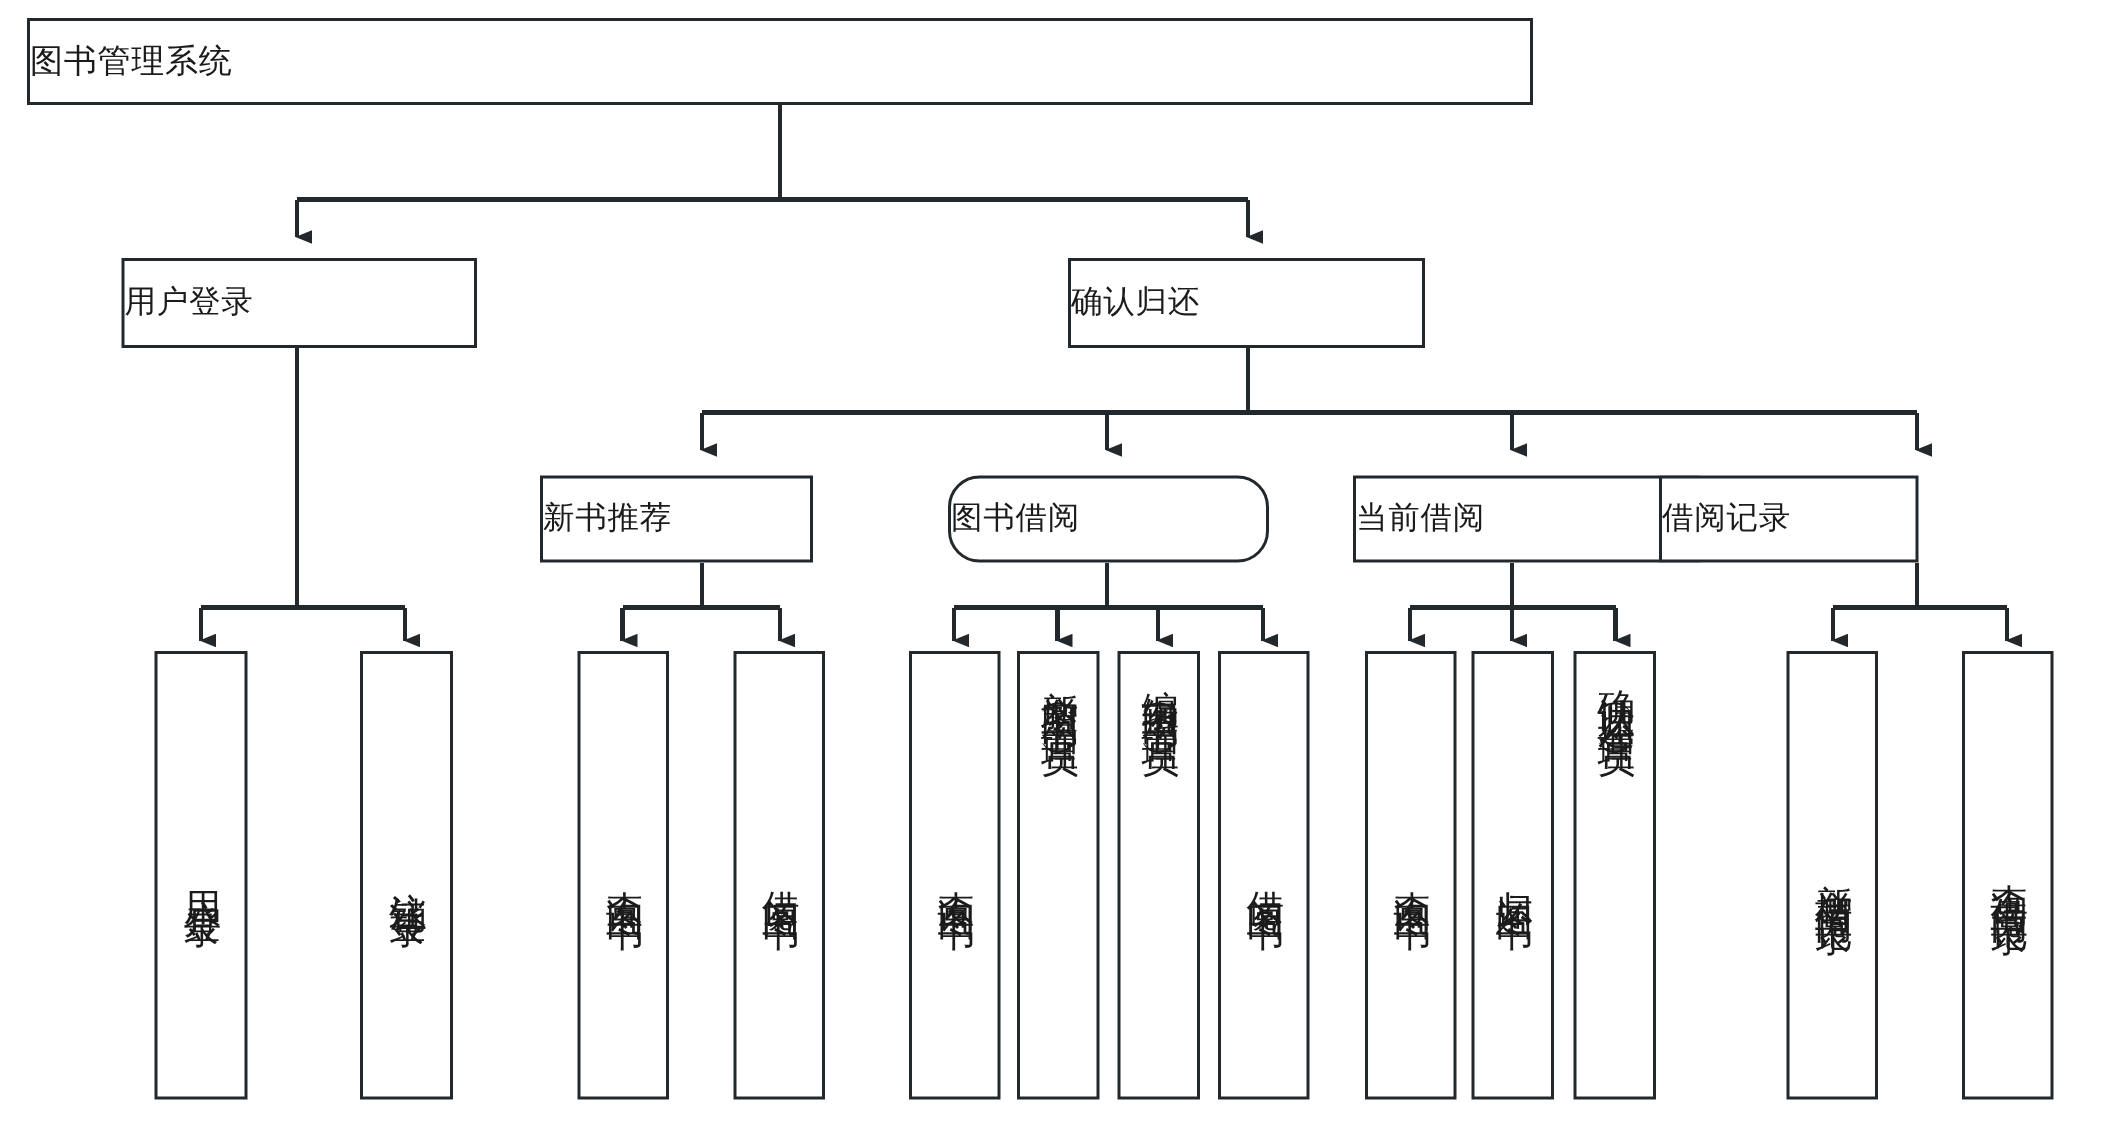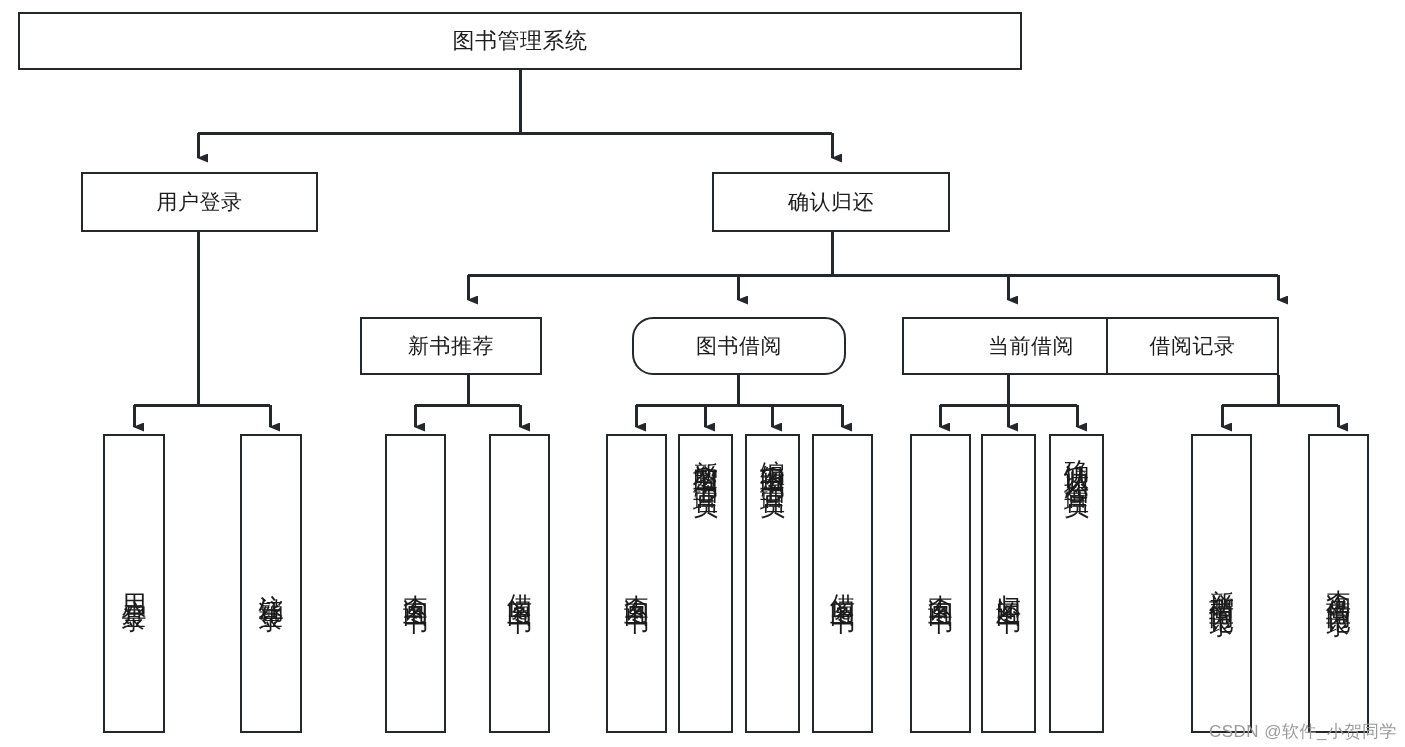--- a/index.html
+++ b/index.html
@@ -26,21 +26,20 @@
     height: 747px;
     pointer-events: none;
   }
   .node {
     position: absolute;
     box-sizing: border-box;
     border: 2px solid #23282d;
     background: #ffffff;
     display: flex;
     align-items: center;
-    justify-content: center;
     color: #1b1b1b;
     z-index: 2;
   }
   .node .label {
     display: block;
     line-height: 1.18;
     letter-spacing: 0.5px;
     white-space: nowrap;
   }
   
@@ -151,21 +150,21 @@
   <div class="node horiz" style="left:712px; top:172px; width:238px; height:60px;">
     <span class="label">确认归还</span>
   </div>
 
   <div class="node horiz" style="left:360px; top:317px; width:182px; height:58px;">
     <span class="label">新书推荐</span>
   </div>
   <div class="node horiz" style="left:632px; top:317px; width:214px; height:58px;border-radius:21px;">
     <span class="label">图书借阅</span>
   </div>
-  <div class="node horiz" style="left:902px; top:317px; width:231px; height:58px;padding-left:27px;">
+  <div class="node horiz" style="left:902px; top:317px; width:231px; height:58px;">
     <span class="label">当前借阅</span>
   </div>
   <div class="node horiz" style="left:1106px; top:317px; width:173px; height:58px;">
     <span class="label">借阅记录</span>
   </div>
 
   <div class="node vert center-text" style="left:103px; top:434px; width:62px; height:299px;">
     <span class="label">用户登录</span>
   </div>
   <div class="node vert center-text" style="left:240px; top:434px; width:62px; height:299px;">
@@ -202,14 +201,13 @@
     <span class="label">确认归还（管理员）</span>
   </div>
 
   <div class="node vert center-text" style="left:1191px; top:434px; width:61px; height:299px;">
     <span class="label">新增借阅记录</span>
   </div>
   <div class="node vert center-text" style="left:1308px; top:434px; width:61px; height:299px;">
     <span class="label">查询借阅记录</span>
   </div>
 
-  <div id="watermark">CSDN @软件_小贺同学</div>
 </div>
 
 </body></html>

